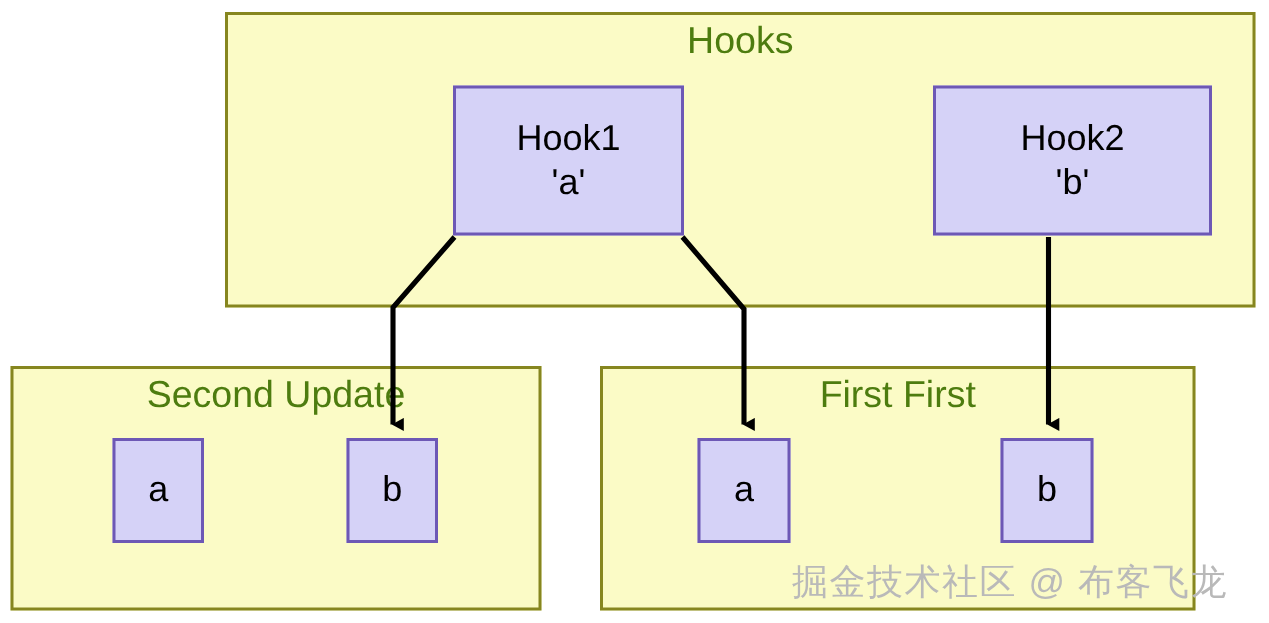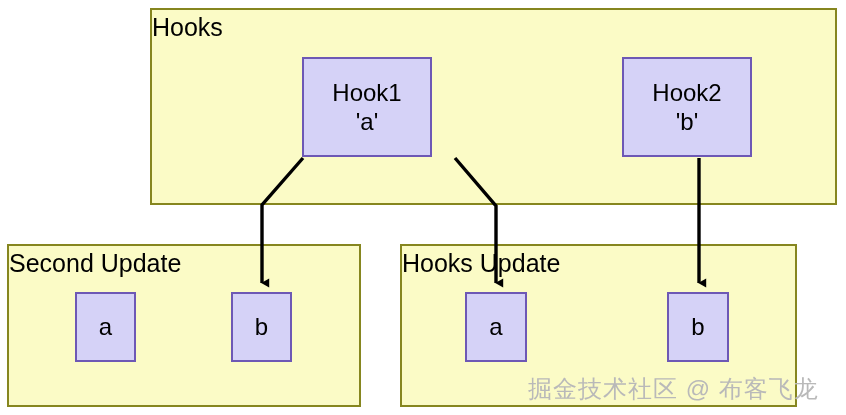--- a/index.html
+++ b/index.html
@@ -24,24 +24,24 @@
     position: absolute;
     background: #fbfbc6;
     border: 2px solid #86861f;
     box-sizing: border-box;
   }
   .group-title {
     position: absolute;
     top: 2px;
     left: 0;
     width: 100%;
-    text-align: left;
+    text-align: center;
     font-size: 25px;
     line-height: 30px;
-    color: #000000;
+    color: #4d7c0f;
     white-space: nowrap;
   }
 
   #group-hooks      { left: 150px; top: 8px;   width: 687px; height: 197px; }
   #group-second     { left: 7px;   top: 244px; width: 354px; height: 163px; }
   #group-first      { left: 400px; top: 244px; width: 397px; height: 163px; }
 
   #group-second .group-title,
   #group-first  .group-title { font-size: 25px; }
 
@@ -54,22 +54,22 @@
     display: flex;
     flex-direction: column;
     align-items: center;
     justify-content: center;
     color: #000000;
     z-index: 3;
   }
   .node .line1 { font-size: 24px; line-height: 29px; }
   .node .line2 { font-size: 24px; line-height: 29px; }
 
-  #hook1 { left: 302px; top: 57px; width: 130px; height: 100px; }
-  #hook2 { left: 622px; top: 57px; width: 130px; height: 100px; }
+  #hook1 { left: 302px; top: 57px; width: 154px; height: 100px; }
+  #hook2 { left: 622px; top: 57px; width: 186px; height: 100px; }
 
   .small-node {
     position: absolute;
     background: #d5d2f7;
     border: 2px solid #6d58b5;
     box-sizing: border-box;
     display: flex;
     align-items: center;
     justify-content: center;
     font-size: 24px;
@@ -138,21 +138,21 @@
   </div>
 
   <div class="group" id="group-second">
     <div class="group-title">Second Update</div>
   </div>
 
   <div class="small-node" id="second-a">a</div>
   <div class="small-node" id="second-b">b</div>
 
   <div class="group" id="group-first">
-    <div class="group-title">Hooks Update</div>
+    <div class="group-title">First First</div>
   </div>
 
   <div class="small-node" id="first-a">a</div>
   <div class="small-node" id="first-b">b</div>
 
   <div id="watermark">掘金技术社区 @ 布客飞龙</div>
 
 </div>
 
 </body></html>

